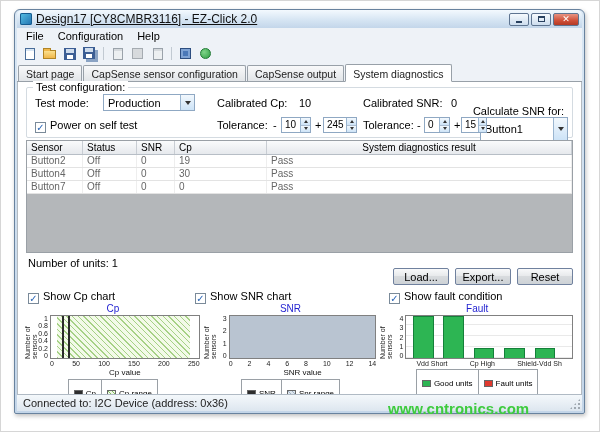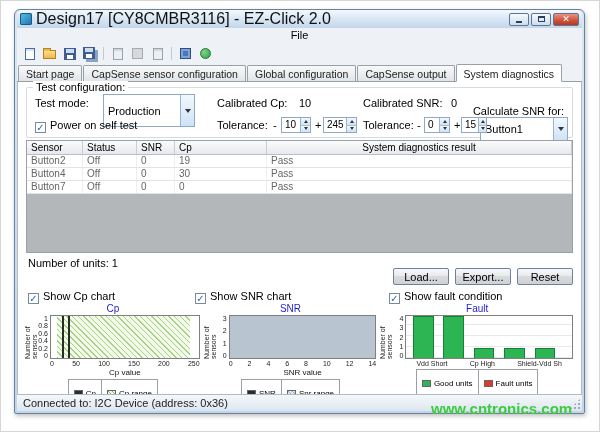--- a/index.html
+++ b/index.html
@@ -9,30 +9,30 @@
 
   
   .window{position:absolute;left:14px;top:9px;width:571px;height:405px;
     background:linear-gradient(#d9e7f4,#c3d5e8);border:1px solid #68829e;
     border-radius:6px 6px 2px 2px;box-shadow:1px 2px 4px rgba(0,0,0,.25);
     padding:0 2px 2px;display:flex;flex-direction:column;}
   .titlebar{height:18px;display:flex;align-items:center;padding:0 3px;
     background:linear-gradient(#f3f9fe,#d6e5f3 55%,#c3d6ea);border-radius:5px 5px 0 0;}
   .app-icon{width:12px;height:12px;border-radius:2px;margin-right:4px;
     background:linear-gradient(135deg,#58c2e6,#1f6fae);box-shadow:inset 0 0 0 1px #155a8f;}
-  .title-text{font-size:16px;color:#111;white-space:nowrap;}
+  .title-text{font-size:12px;color:#111;white-space:nowrap;text-decoration:underline;}
   .winbtns{margin-left:auto;display:flex;gap:2px;}
   .winbtn{width:20px;height:13px;border:1px solid #5e7490;border-radius:2px;
     background:linear-gradient(#f6fafd,#cdddee);display:flex;align-items:center;justify-content:center;}
   .winbtn.close{width:26px;background:linear-gradient(#e89382,#cf4f38 60%,#b33a25);}
   .g-min{width:6px;height:2px;background:#29415f;margin-top:6px;}
   .g-max{width:7px;height:6px;border:1px solid #29415f;border-top-width:2px;}
   .g-close{color:#fff;font-size:9px;font-weight:bold;line-height:1;}
 
-  .menubar{height:16px;background:#eef2f7;display:flex;align-items:center;padding:0 2px;flex-direction:column;}
+  .menubar{height:16px;background:#eef2f7;display:flex;align-items:center;padding:0 2px;}
   .menu-item{padding:1px 7px;cursor:default;}
 
   .toolbar{height:19px;background:#eef2f7;display:flex;align-items:center;padding:0 4px;gap:3px;}
   .tbi{width:17px;height:17px;display:flex;align-items:center;justify-content:center;border-radius:2px;}
   .tb-sep{width:1px;height:13px;background:#c2cad2;margin:0 2px;}
   .art-doc{width:10px;height:12px;background:#fff;border:1px solid #4a6d99;box-shadow:inset 0 2px 0 #d8e6f4;}
   .art-doc.gray{border-color:#9aa2aa;background:#eceff1;box-shadow:inset 0 2px 0 #d5d9dd;}
   .art-folder{width:13px;height:9px;background:linear-gradient(#fbe08e,#f0b74a);border:1px solid #b08426;position:relative;margin-top:2px;}
   .art-folder::before{content:"";position:absolute;top:-3px;left:-1px;width:6px;height:2px;background:#f0b74a;border:1px solid #b08426;border-bottom:none;}
   .art-disk{width:12px;height:12px;background:#3c5e94;position:relative;}
@@ -50,21 +50,21 @@
     border-radius:2px 2px 0 0;white-space:nowrap;}
   .tab.active{background:#fff;height:18px;position:relative;top:1px;border-bottom:1px solid #fff;z-index:2;padding-top:3px;}
 
   .tabpage{flex:1;background:#fff;border-left:1px solid #b4bac0;border-right:1px solid #b4bac0;
     position:relative;padding:0 8px;}
 
   
   .gb{position:absolute;left:8px;right:8px;top:5px;height:51px;border:1px solid #d4dbe1;border-radius:2px;}
   .gb-label{position:absolute;top:-7px;left:6px;background:#fff;padding:0 3px;}
   .gb .lbl{position:absolute;white-space:nowrap;}
-  .select{position:absolute;height:33px;border:1px solid #8fa8c3;background:#fff;display:flex;align-items:center;}
+  .select{position:absolute;height:17px;border:1px solid #8fa8c3;background:#fff;display:flex;align-items:center;}
   .select-value{flex:1;padding:0 4px;overflow:hidden;white-space:nowrap;}
   .select-arrow{width:14px;height:100%;background:linear-gradient(#f2f8fd,#cde3f7);border-left:1px solid #9ab5d0;
     display:flex;align-items:center;justify-content:center;}
   .select-arrow::after{content:"";border-left:3px solid transparent;border-right:3px solid transparent;border-top:4px solid #333;}
   .cb{display:inline-block;width:11px;height:11px;background:#fff;border:1px solid #7a8a99;
     vertical-align:-2px;text-align:center;line-height:10px;font-size:10px;color:#2a66b8;margin-right:4px;}
   .spin{position:absolute;height:16px;border:1px solid #8fa8c3;background:#fff;display:flex;}
   .spin-value{flex:1;padding:1px 2px 0 3px;font-size:10px;}
   .spin-btns{width:10px;display:flex;flex-direction:column;border-left:1px solid #9ab5d0;}
   .spin-up,.spin-dn{flex:1;background:linear-gradient(#f2f8fd,#cde3f7);display:flex;align-items:center;justify-content:center;}
@@ -125,21 +125,21 @@
   .sw-solid-green{background:#2db553;}
   .sw-solid-red{background:#e03a2f;}
 
   
   .statusbar{height:17px;background:linear-gradient(#f4f8fb,#dde6ef);border-top:1px solid #b0bac4;
     display:flex;align-items:center;padding:0 6px;position:relative;font-size:11px;color:#222;}
   .grip{position:absolute;right:1px;bottom:1px;width:12px;height:12px;
     background-image:radial-gradient(#9fa8b0 1px,transparent 1.2px);background-size:4px 4px;
     clip-path:polygon(100% 0,100% 100%,0 100%);}
 
-  .watermark{position:absolute;left:388px;top:400px;z-index:60;font-size:15px;font-weight:bold;color:#3ecb3e;margin-left:43px;}
+  .watermark{position:absolute;left:388px;top:400px;z-index:60;font-size:15px;font-weight:bold;color:#3ecb3e;}
 </style>
 </head>
 <body>
 
 <div class="outer-frame"></div>
 
 <div class="window">
 
   <div class="titlebar">
     <span class="app-icon"></span>
@@ -191,21 +191,20 @@
         <span class="art-chip"></span>
       </span>
     <span class="tbi">
         <span class="art-plug"></span>
       </span>
   </div>
 
   <div class="tabstrip">
     <span class="tab">Start page</span>
     <span class="tab">CapSense sensor configuration</span>
-    <span class="tab">Global configuration</span>
     <span class="tab">CapSense output</span>
     <span class="tab active">System diagnostics</span>
   </div>
 
   <div class="tabpage">
 
     <div class="gb">
       <span class="gb-label">Test configuration:</span>
 
       <span class="lbl" style="left:8px;top:9px;">Test mode:</span>

